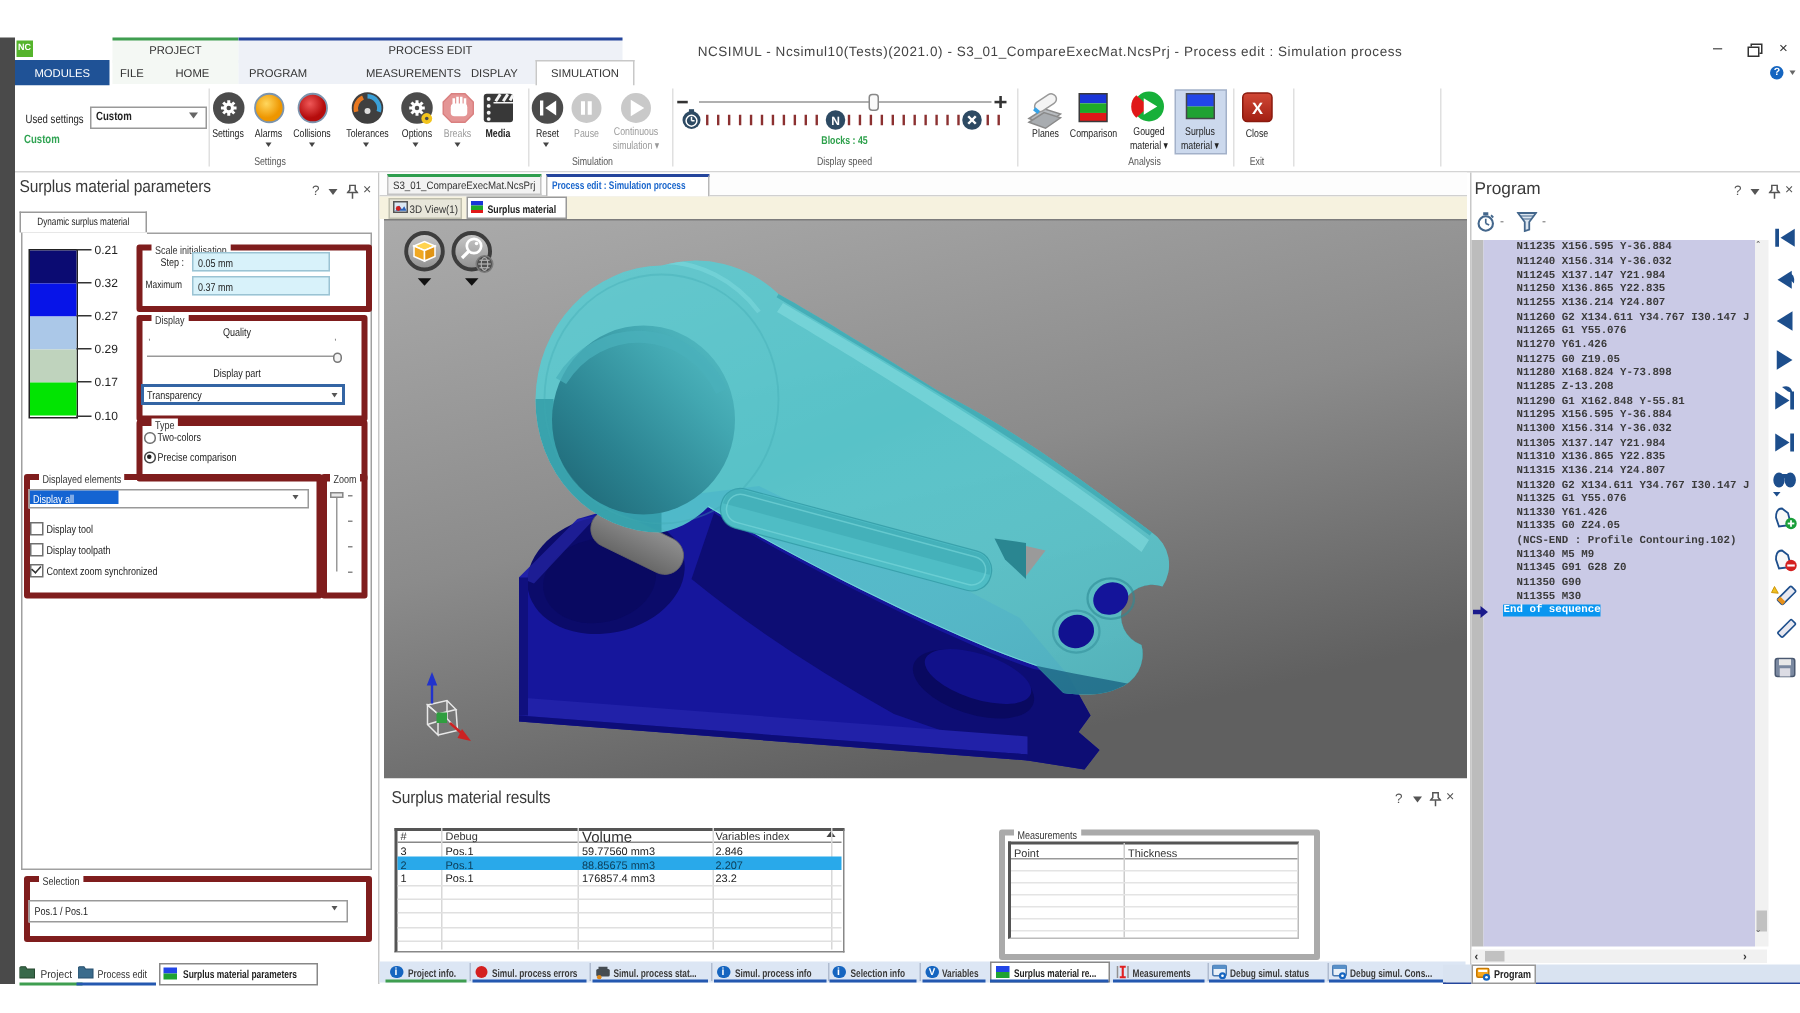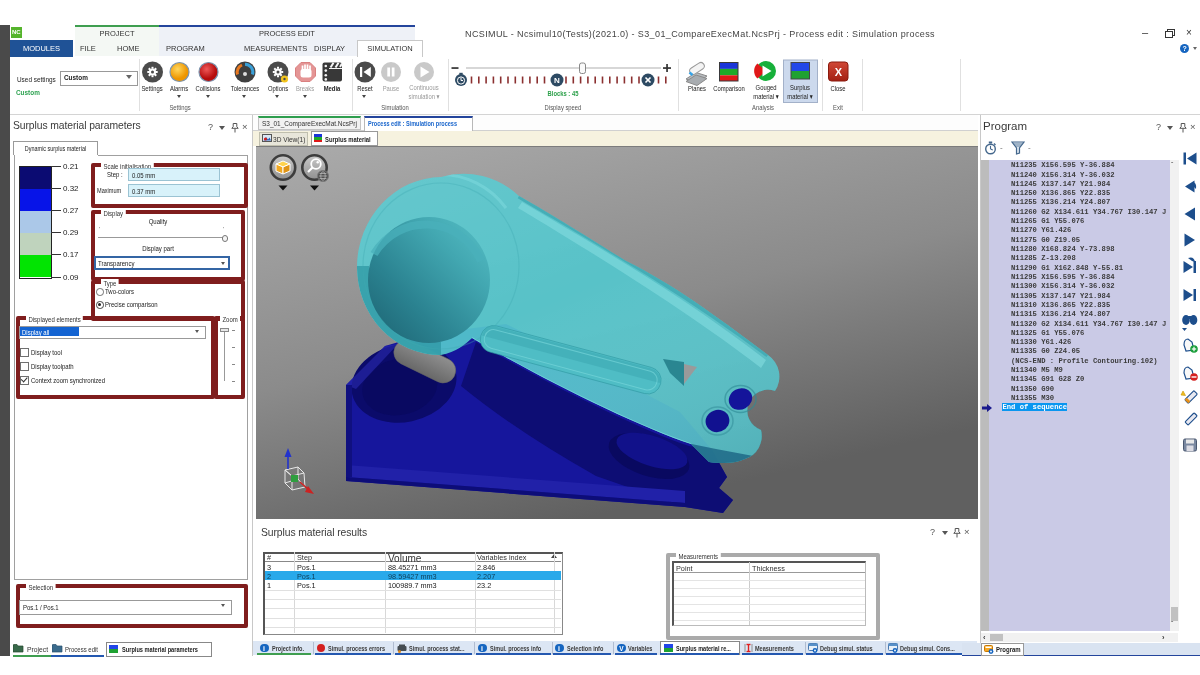--- a/index.html
+++ b/index.html
@@ -277,21 +277,21 @@
 <div class="a" style="left:51px;top:187.7px;width:10px;height:1px;background:#333"></div>
 <div class="a" style="left:51px;top:209.9px;width:10px;height:1px;background:#333"></div>
 <div class="a" style="left:51px;top:232.1px;width:10px;height:1px;background:#333"></div>
 <div class="a" style="left:51px;top:254.3px;width:10px;height:1px;background:#333"></div>
 <div class="a" style="left:51px;top:276.5px;width:10px;height:1px;background:#333"></div>
 <div class="a t" style="left:63px;top:161.5px;font-size:8px;color:#222">0.21</div>
 <div class="a t" style="left:63px;top:183.7px;font-size:8px;color:#222">0.32</div>
 <div class="a t" style="left:63px;top:205.9px;font-size:8px;color:#222">0.27</div>
 <div class="a t" style="left:63px;top:228.1px;font-size:8px;color:#222">0.29</div>
 <div class="a t" style="left:63px;top:250.3px;font-size:8px;color:#222">0.17</div>
-<div class="a t" style="left:63px;top:272.5px;font-size:8px;color:#222">0.09</div>
+<div class="a t" style="left:63px;top:272.5px;font-size:8px;color:#222">0.10</div>
 
 <div class="gb" style="left:91px;top:162.5px;width:149px;height:37px">
     <span class="gbl">Scale initialisation</span>
   </div>
 <div class="a t cx8" style="left:107px;top:170px;font-size:7.5px;color:#222">Step :</div>
 <div class="a" style="left:127.7px;top:168.3px;width:92px;height:12.7px;background:#d8f2fa;border:1px solid #9bc3d3;box-sizing:border-box"></div>
 <div class="a t cx8" style="left:132px;top:171px;font-size:7.5px;color:#222">0.05 mm</div>
 <div class="a t cx8" style="left:96.9px;top:187px;font-size:7px;color:#222">Maximum</div>
 <div class="a" style="left:127.7px;top:184.4px;width:92px;height:12.7px;background:#d8f2fa;border:1px solid #9bc3d3;box-sizing:border-box"></div>
 <div class="a t cx8" style="left:132px;top:187px;font-size:7.5px;color:#222">0.37 mm</div>
@@ -523,40 +523,40 @@
 <div class="arr" style="left:942px;top:531px;border-top-color:#555"></div>
 <svg class="a" style="left:953px;top:527.5px" width="8" height="10" viewBox="0 0 8 10">
     <path d="M2.2 0.5 h3.6 v3.2 l1.4 1.6 h-6.4 l1.4 -1.6 z" fill="none" stroke="#555" stroke-width="1"></path>
     <line x1="4" y1="5.5" x2="4" y2="9.5" stroke="#555" stroke-width="1"></line>
   </svg>
 <div class="a t" style="left:964px;top:526px;font-size:9.5px;color:#555">×</div>
 
 <div class="a" style="left:263px;top:551.5px;width:300px;height:83px;background:#fff;border:1px solid #888;border-top:2px solid #555;border-left:2px solid #555;box-sizing:border-box"></div>
 <div class="a" style="left:265px;top:560.8px;width:296px;height:1px;background:#888"></div>
 <div class="a t" style="left:267px;top:553px;font-size:7.3px;color:#333">#</div>
-<div class="a t" style="left:297px;top:553px;font-size:7.3px;color:#333">Step</div>
+<div class="a t" style="left:297px;top:553px;font-size:7.3px;color:#333">Debug</div>
 <div class="a t" style="left:388px;top:553px;font-size:10px;color:#333">Volume</div>
 <div class="a t" style="left:477px;top:553px;font-size:7.3px;color:#333">Variables index</div>
 <div class="a" style="left:551px;top:554px;width:0;height:0;border-left:3.5px solid transparent;border-right:3.5px solid transparent;border-bottom:4.5px solid #444"></div>
 <div class="a" style="left:293.5px;top:552px;width:1px;height:81px;background:#d8d8d8"></div>
 <div class="a" style="left:385px;top:552px;width:1px;height:81px;background:#d8d8d8"></div>
 <div class="a" style="left:474.5px;top:552px;width:1px;height:81px;background:#d8d8d8"></div>
 <div class="a" style="left:553.5px;top:552px;width:1px;height:81px;background:#d8d8d8"></div>
 <div class="a" style="left:265px;top:571.1px;width:296px;height:9.3px;background:#29a9ea"></div>
 <div class="a t" style="left:267px;top:562.5px;font-size:7.3px;color:#222">3</div>
 <div class="a t" style="left:297px;top:562.5px;font-size:7.3px;color:#222">Pos.1</div>
-<div class="a t" style="left:388px;top:562.5px;font-size:7.3px;color:#222">88.45271 mm3</div>
+<div class="a t" style="left:388px;top:562.5px;font-size:7.3px;color:#222">59.77560 mm3</div>
 <div class="a t" style="left:477px;top:562.5px;font-size:7.3px;color:#222">2.846</div>
 <div class="a t" style="left:267px;top:571.8px;font-size:7.3px;color:#0d3d57">2</div>
 <div class="a t" style="left:297px;top:571.8px;font-size:7.3px;color:#0d3d57">Pos.1</div>
-<div class="a t" style="left:388px;top:571.8px;font-size:7.3px;color:#0d3d57">98.59427 mm3</div>
+<div class="a t" style="left:388px;top:571.8px;font-size:7.3px;color:#0d3d57">88.85675 mm3</div>
 <div class="a t" style="left:477px;top:571.8px;font-size:7.3px;color:#0d3d57">2.207</div>
 <div class="a t" style="left:267px;top:581.1px;font-size:7.3px;color:#222">1</div>
 <div class="a t" style="left:297px;top:581.1px;font-size:7.3px;color:#222">Pos.1</div>
-<div class="a t" style="left:388px;top:581.1px;font-size:7.3px;color:#222">100989.7 mm3</div>
+<div class="a t" style="left:388px;top:581.1px;font-size:7.3px;color:#222">176857.4 mm3</div>
 <div class="a t" style="left:477px;top:581.1px;font-size:7.3px;color:#222">23.2</div>
 <div class="a" style="left:265px;top:589.7px;width:296px;height:1px;background:#e0e0e0"></div>
 <div class="a" style="left:265px;top:599px;width:296px;height:1px;background:#e0e0e0"></div>
 <div class="a" style="left:265px;top:608.3px;width:296px;height:1px;background:#e0e0e0"></div>
 <div class="a" style="left:265px;top:617.6px;width:296px;height:1px;background:#e0e0e0"></div>
 <div class="a" style="left:265px;top:626.9px;width:296px;height:1px;background:#e0e0e0"></div>
 
 <div class="gb" style="left:666px;top:553px;width:206px;height:79px;border-color:#aaa">
     <span class="gbl">Measurements</span>
   </div>

